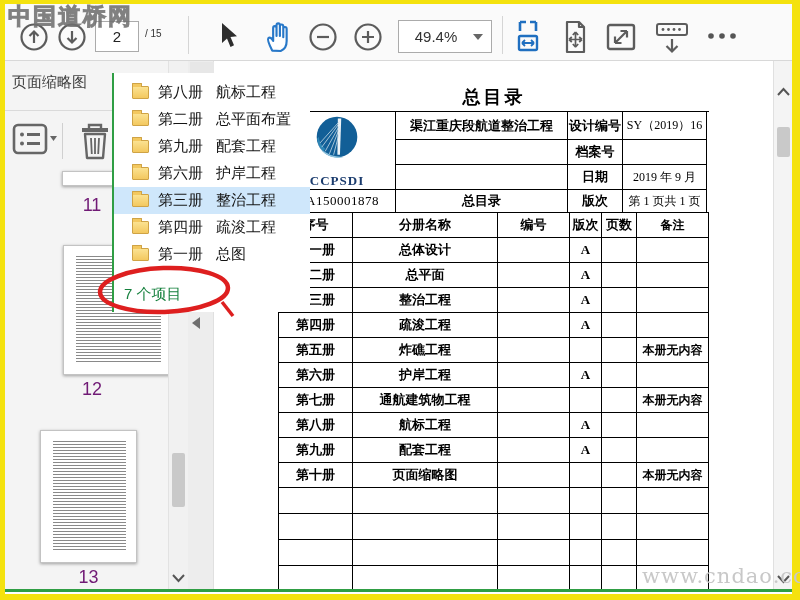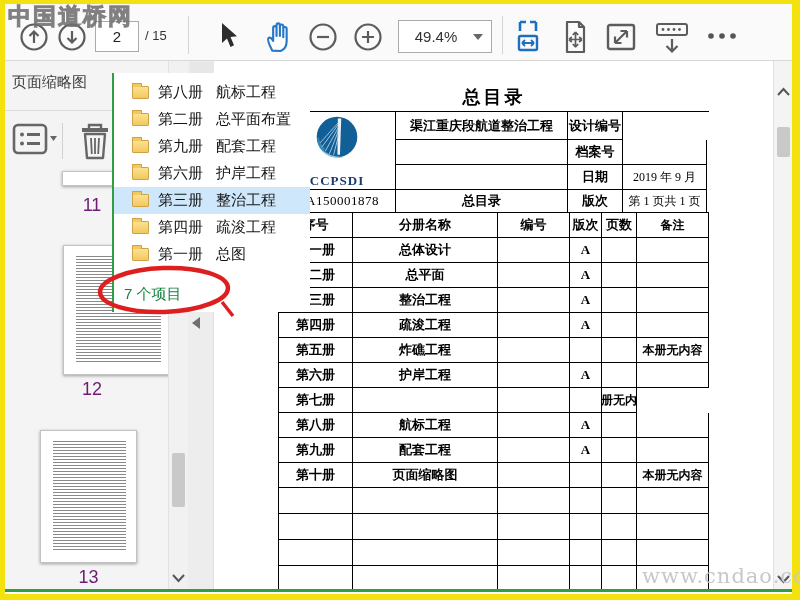--- a/index.html
+++ b/index.html
@@ -13,21 +13,21 @@
   #border-left { left:0; top:0; width:5px; height:600px; }
   #border-right { left:792px; top:0; width:8px; height:600px; }
   #border-bottom { left:0; top:594px; width:800px; height:6px; }
   #green-bottom-line { position:absolute; left:5px; top:589px; width:787px; height:3px; background:#2f9e44; z-index:190; }
 
   
   #toolbar { left:5px; top:4px; width:787px; height:57px; background:#fafafa; border-bottom:1px solid #d8d8d8; z-index:20; }
   .tb { position:absolute; display:flex; align-items:center; justify-content:center; }
   .tb svg { display:block; }
   #page-input { left:90px; top:17px; width:44px; height:31px; border:1px solid #ababab; background:#fff; text-align:center; font-size:15px; color:#222; font-family:"Liberation Sans",sans-serif; }
-  #page-total { left:140px; top:24px; font-size:13px; color:#333; }
+  #page-total { left:140px; top:24px; font-size:10px; color:#333; }
   .tb-sep { position:absolute; width:1px; height:38px; background:#d5d5d5; top:12px; }
   #zoom-select { left:393px; top:16px; width:94px; height:33px; border:1px solid #ababab; background:#fff; display:flex; align-items:center; }
   #zoom-select .zv { flex:1; text-align:center; font-size:15px; color:#333; }
   #zoom-select .caret { width:0; height:0; border-left:5px solid transparent; border-right:5px solid transparent; border-top:6px solid #666; margin-right:8px; }
 
   
   #sidebar { left:5px; top:61px; width:163px; height:529px; background:#f4f4f4; z-index:5; }
   #sidebar-title { position:absolute; left:7px; top:12px; font-size:15px; color:#3d3d3d;text-align:right; }
   #sidebar-title-rule { position:absolute; left:0; top:49px; width:163px; height:1px; background:#dadada; }
   .sb-icon { position:absolute; }
@@ -236,20 +236,21 @@
         <circle cx="26" cy="26" r="24" fill="#125f97"></circle>
         <path d="M3 31 A24 24 0 0 0 34 49.5 Q17 50 7 40 Z" fill="#8fc3dd"></path>
         <path d="M2.5 28 A24 24 0 0 0 10 43 L12 40 Q5 34 4.5 26 Z" fill="#2e86b5"></path>
         <polygon points="27,4 31,4 29.5,47 26.5,47" fill="#eef4f8"></polygon>
         <path d="M28.5 8 L6 33 M28.5 10 L8 38 M28.7 13 L12 43 M28.8 16 L17 46 M28.9 20 L22 47" stroke="#cfe0ea" stroke-width="0.9" fill="none"></path>
       </svg>
       <div class="logo-text">CCPSDI</div>
     </div>
     <div class="hdr-bold" style="grid-column:2; grid-row:1;">渠江重庆段航道整治工程</div>
     <div style="grid-column:3; grid-row:1;" class="hdr-bold">设计编号</div>
+    <div style="grid-column:4; grid-row:1;" class="hdr-sm">SY（2019）16</div>
     <div style="grid-column:2; grid-row:2;"></div>
     <div style="grid-column:3; grid-row:2;font-family:Liberation Mono, monospace;" class="hdr-bold">档案号</div>
     <div style="grid-column:4; grid-row:2;" class="hdr-sm"></div>
     <div style="grid-column:2; grid-row:3;"></div>
     <div style="grid-column:3; grid-row:3;" class="hdr-bold">日期</div>
     <div style="grid-column:4; grid-row:3;" class="hdr-sm">2019 年 9 月</div>
     <div id="hdr-code">A150001878</div>
     <div style="grid-column:2; grid-row:4;" class="hdr-bold">总目录</div>
     <div style="grid-column:3; grid-row:4;" class="hdr-bold">版次</div>
     <div style="grid-column:4; grid-row:4;" class="hdr-sm">第 1 页共 1 页</div>
@@ -308,20 +309,21 @@
         <div class="t-row">
           <div>第六册</div>
           <div>护岸工程</div>
           <div></div>
           <div>A</div>
           <div></div>
           <div class="remark"></div>
         </div>
         <div class="t-row">
           <div>第七册</div>
+          <div>通航建筑物工程</div>
           <div></div>
           <div></div>
           <div></div>
           <div class="remark">本册无内容</div>
         </div>
         <div class="t-row">
           <div>第八册</div>
           <div>航标工程</div>
           <div></div>
           <div>A</div>

